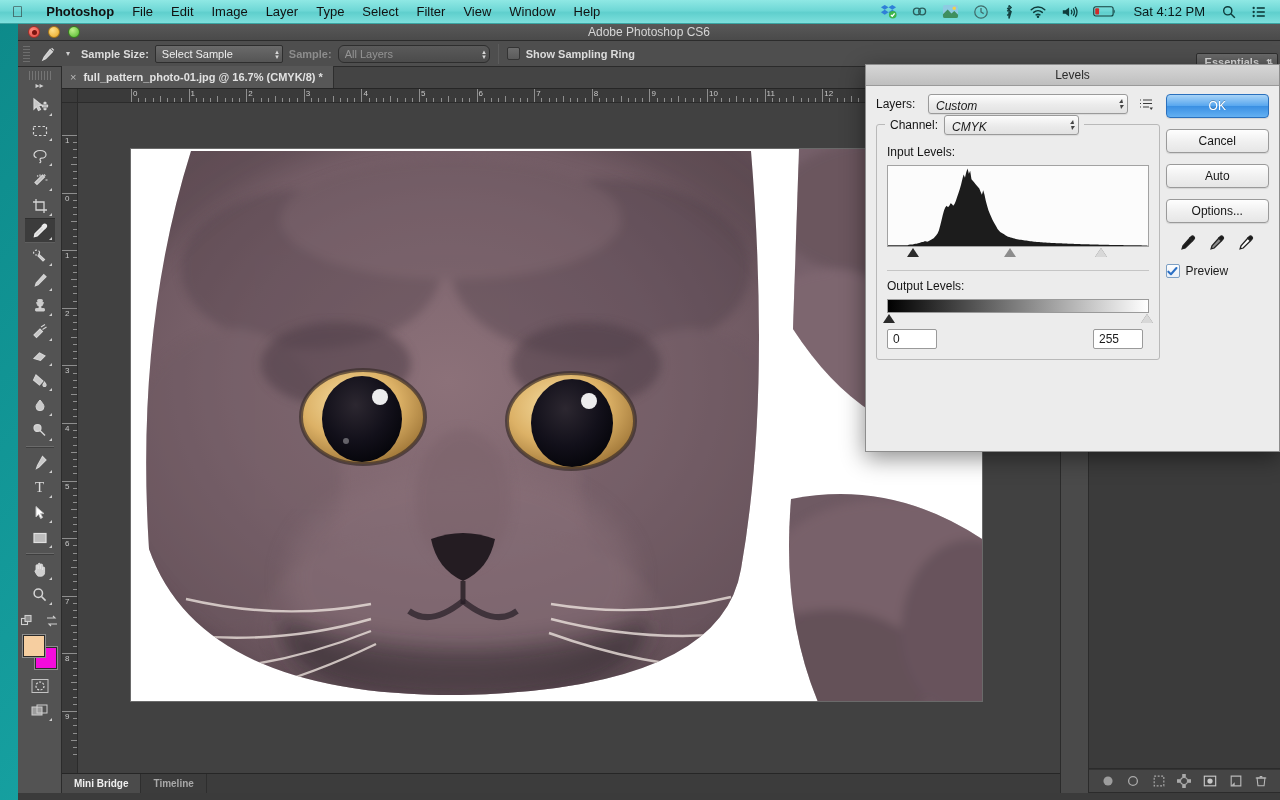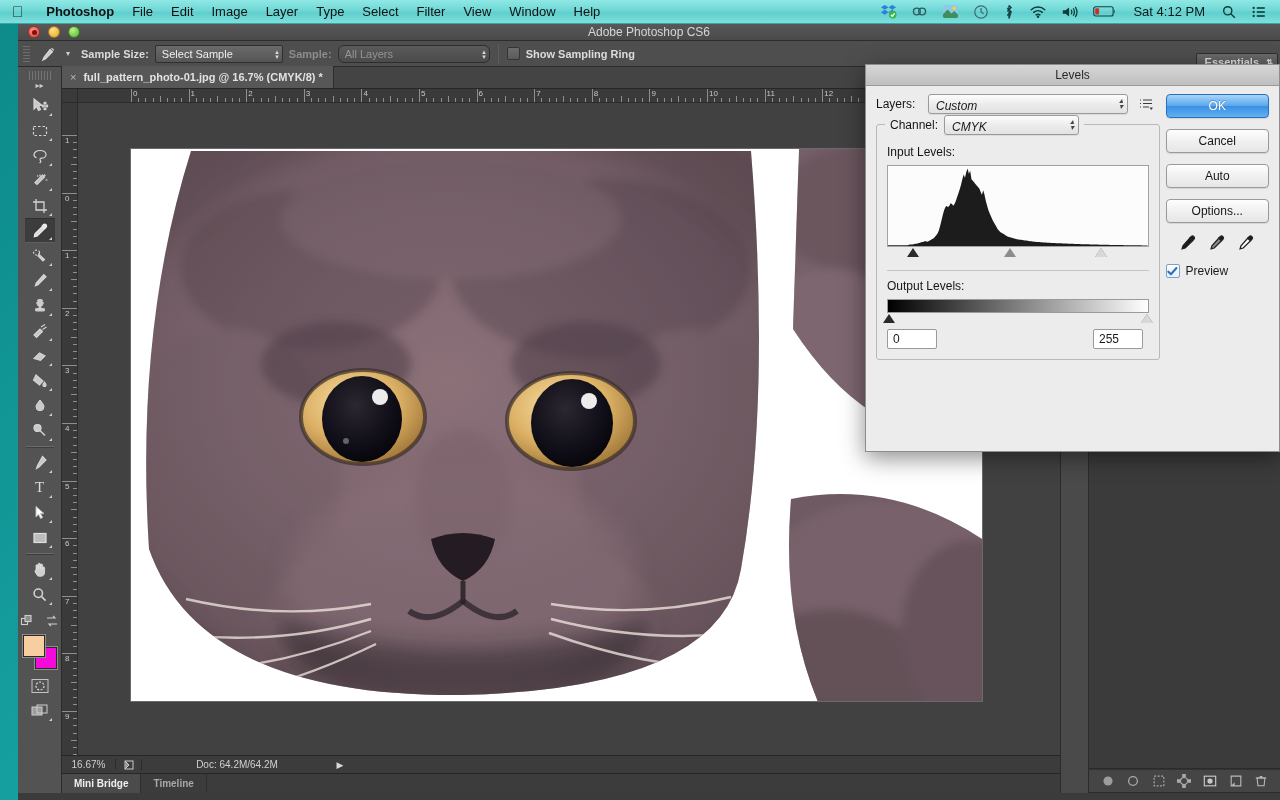--- a/index.html
+++ b/index.html
@@ -839,33 +839,20 @@
                     <ellipse cx="700" cy="530" rx="100" ry="70" fill="#56444c"></ellipse>
                     <ellipse cx="840" cy="480" rx="70" ry="90" fill="#5e4b54"></ellipse>
                   </g>
                 </g>
               </svg>
             </div>
           </div>
         </div>
       </div>
 
-      <div id="statusbar">
-        <div class="zoomv">16.67%</div>
-        <div class="sicon">
-          <svg width="12" height="12" viewBox="0 0 12 12">
-              <g fill="none" stroke="#c9c9c9" stroke-width="1">
-                <rect x="2" y="2" width="8" height="8"></rect>
-                <path d="M2 2 L6 6 L2 10" fill="#9a9a9a"></path>
-              </g>
-            </svg>
-        </div>
-        <div class="docinfo">Doc: 64.2M/64.2M</div>
-        <div class="sarrow">▶</div>
-      </div>
 
       <div id="bottomtabs">
         <div class="btab active">Mini Bridge</div>
         <div class="btab">Timeline</div>
       </div>
     </div>
 
     <div id="rightdock">
       <div id="iconcol"></div>
       <div id="panels">

